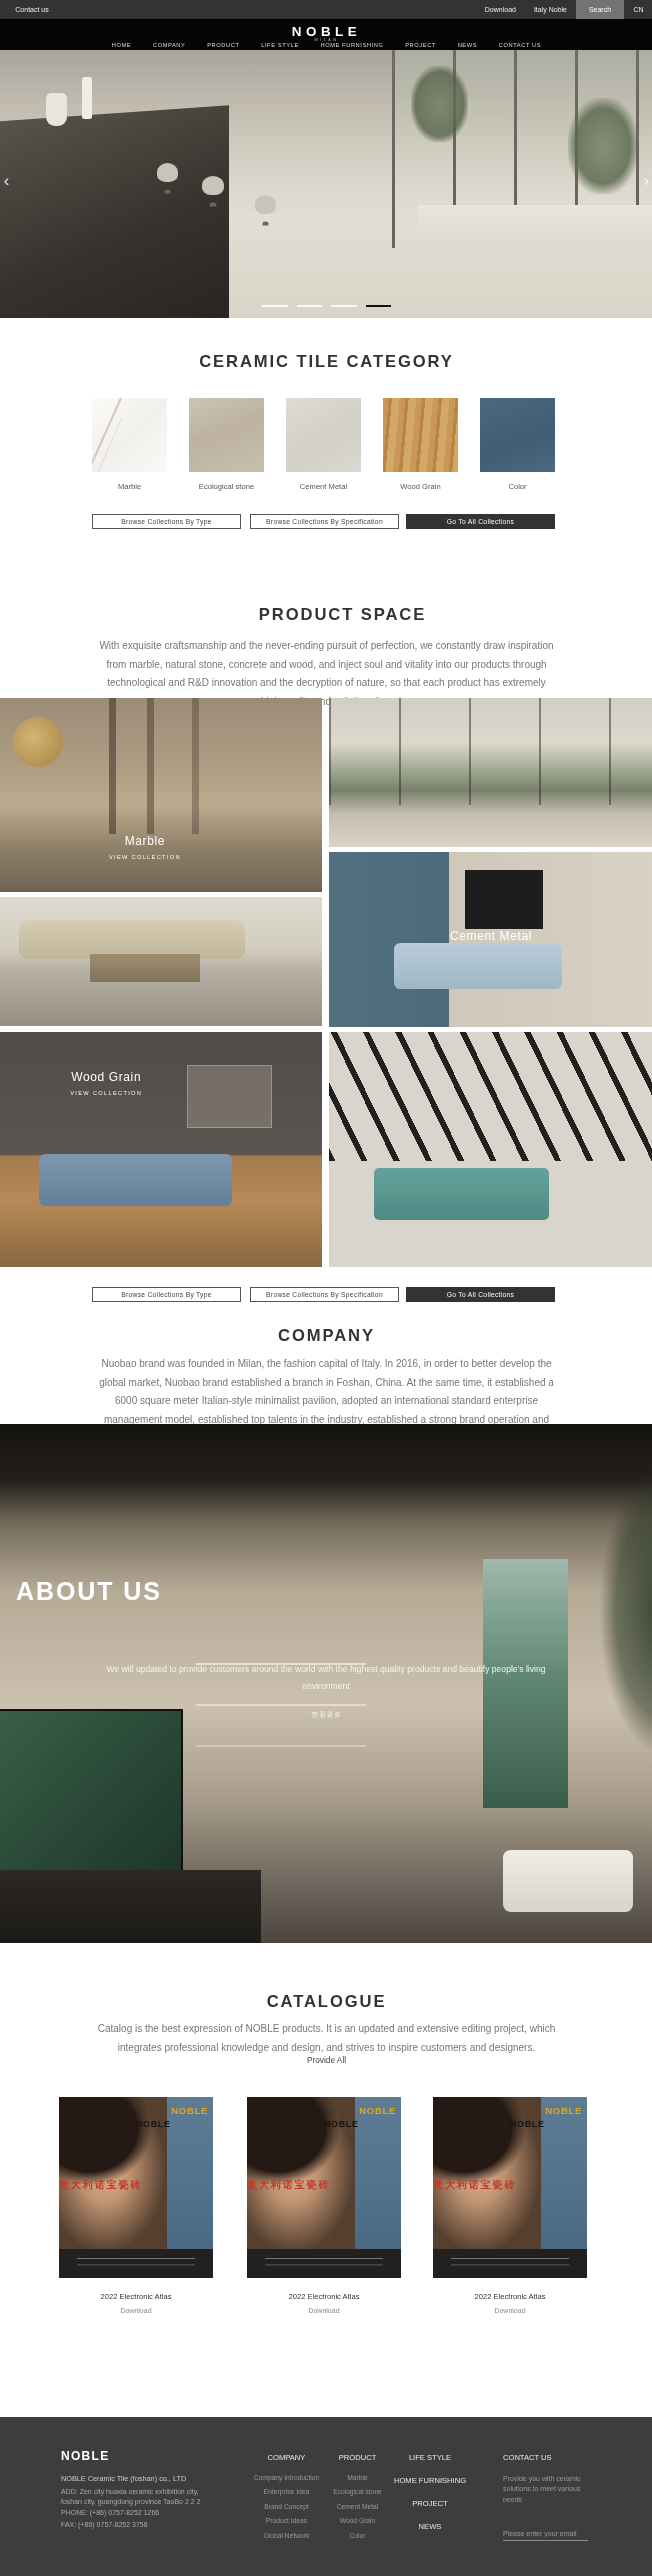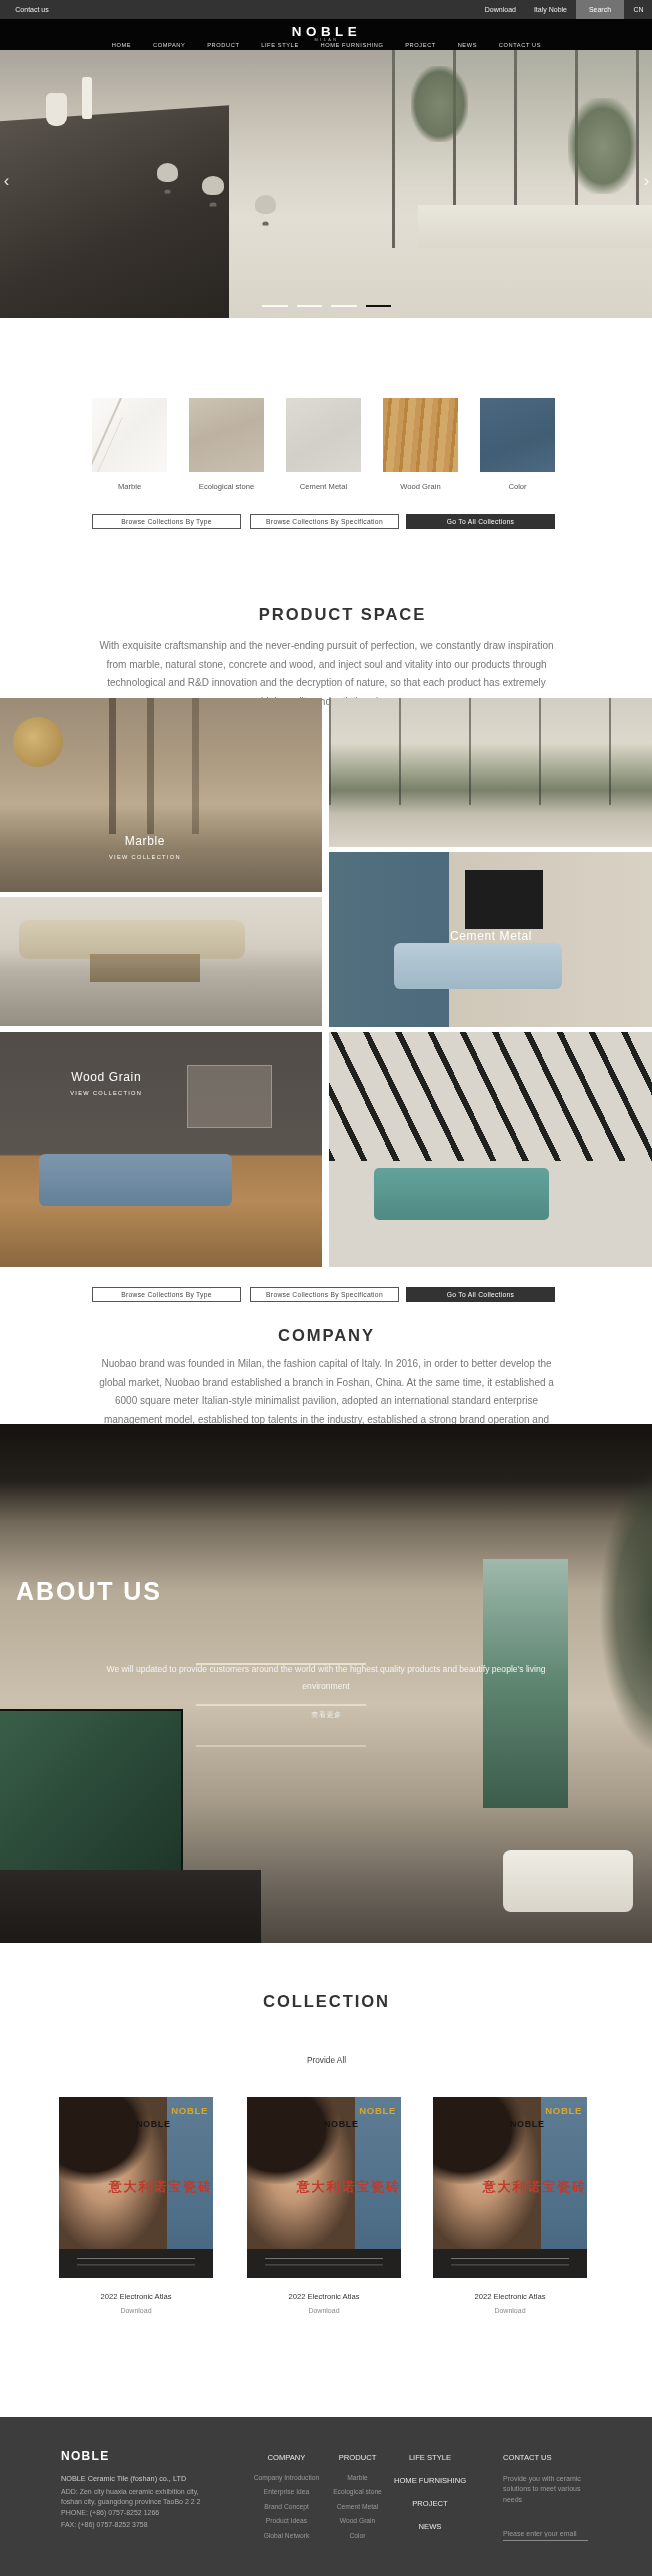--- a/index.html
+++ b/index.html
@@ -112,21 +112,21 @@
   
   .discover { position:absolute; top:2055px; left:0; width:653px; text-align:center; font-size:8.3px; color:#444; cursor:pointer; }
   .card { position:absolute; top:2097px; width:154px; cursor:pointer; }
   .c1 { left:59px; } .c2 { left:247px; } .c3 { left:433px; }
   .card-art { position:relative; width:154px; height:181px; overflow:hidden;
     background:radial-gradient(ellipse 61px 83px at 30% 40%, #d9b193 0%, #c09573 40%, #8a6950 70%, #55402f 100%); }
   .card-art .hair { position:absolute; left:-20%; top:-12%; width:80%; height:60%; background:radial-gradient(ellipse at center,#241a13 0%,#241a13 55%,transparent 72%); }
   .card-art .panel { position:absolute; right:0; top:0; width:30%; height:100%; background:linear-gradient(180deg,#5e7c94 0%,#507089 60%,#46637c 100%); }
   .card-art .gold { position:absolute; right:5.1px; top:7.6px; color:#d8a72c; font-size:9.6px; font-weight:bold; letter-spacing:0.6px; }
   .card-art .black { position:absolute; left:50%; top:21.7px; color:#151515; font-size:9px; font-weight:bold; letter-spacing:0.6px; }
-  .card-art .cn { position:absolute; left:0; top:45%; width:100%; text-align:right; color:#c23a2b; font-size:13px; font-weight:bold; letter-spacing:1.9px; }
+  .card-art .cn { position:absolute; left:0; top:45%; width:100%; text-align:left; color:#c23a2b; font-size:10px; font-weight:bold; letter-spacing:1.9px; }
   .card-art .band { position:absolute; left:0; bottom:0; width:100%; height:16%; background:#23211f; }
   .card-art .band::before { content:""; position:absolute; left:12%; top:30%; width:76%; height:1.3px; background:rgba(200,200,200,.5); box-shadow:0 6.4px 0 rgba(200,200,200,.35); }
   .card-title { margin-top:14px; text-align:center; font-size:7.6px; color:#333; }
   .card-dl { margin-top:6.4px; text-align:center; font-size:7px; color:#888; cursor:pointer; }
 
   
   .footer { position:absolute; top:2417px; left:0; width:653px; height:159px; background:#3d3d3d; color:#bbb; }
   .f-logo { position:absolute; left:61px; top:32px; color:#fff; font-size:12px; font-weight:bold; letter-spacing:1.3px; }
   .f-name { position:absolute; left:61px; top:57px; font-size:7.3px; color:#ccc; }
   .f-add { position:absolute; left:61px; top:70px; width:159px; font-size:7px; line-height:1.45; color:#aaa; }
@@ -187,20 +187,21 @@
     <div class="hero-arrow left">‹</div>
     <div class="hero-arrow right">›</div>
     <div class="pager">
       <span class="dash"></span>
       <span class="dash"></span>
       <span class="dash"></span>
       <span class="dash active"></span>
     </div>
   </div>
 
+  <div class="sec-title" style="top:352px;">CERAMIC TILE CATEGORY</div>
   <div class="swatch-row">
     <div class="swatch sw0">
       <div class="chip chip-marble"></div>
       <div class="lbl">Marble</div>
     </div>
     <div class="swatch sw1">
       <div class="chip chip-eco"></div>
       <div class="lbl">Ecological stone</div>
     </div>
     <div class="swatch sw2">
@@ -263,21 +264,22 @@
     <div class="shelf"></div>
     <div class="screen"></div>
     <div class="tree"></div>
     <div class="sofa"></div>
     <div class="plinth"></div>
     <div class="about-title">ABOUT US</div>
     <div class="about-para">We will updated to provide customers around the world with the highest quality products and beautify people's living environment</div>
     <div class="about-more">查看更多</div>
   </div>
 
-  <div class="sec-title" style="top:1992px;">COLLECTION</div>
+  <div class="sec-title" style="top:1992px;">CATALOGUE</div>
+  <div class="sec-para" style="top:2020px;">Catalog is the best expression of NOBLE products. It is an updated and extensive editing project, which integrates professional knowledge and design, and strives to inspire customers and designers.</div>
   <div class="discover">Provide All</div>
 
   <div class="card c1">
     <div class="card-art">
       <div class="hair"></div>
       <div class="panel"></div>
       <div class="gold">NOBLE</div>
       <div class="black">NOBLE</div>
       <div class="cn">意大利诺宝瓷砖</div>
       <div class="band"></div>

